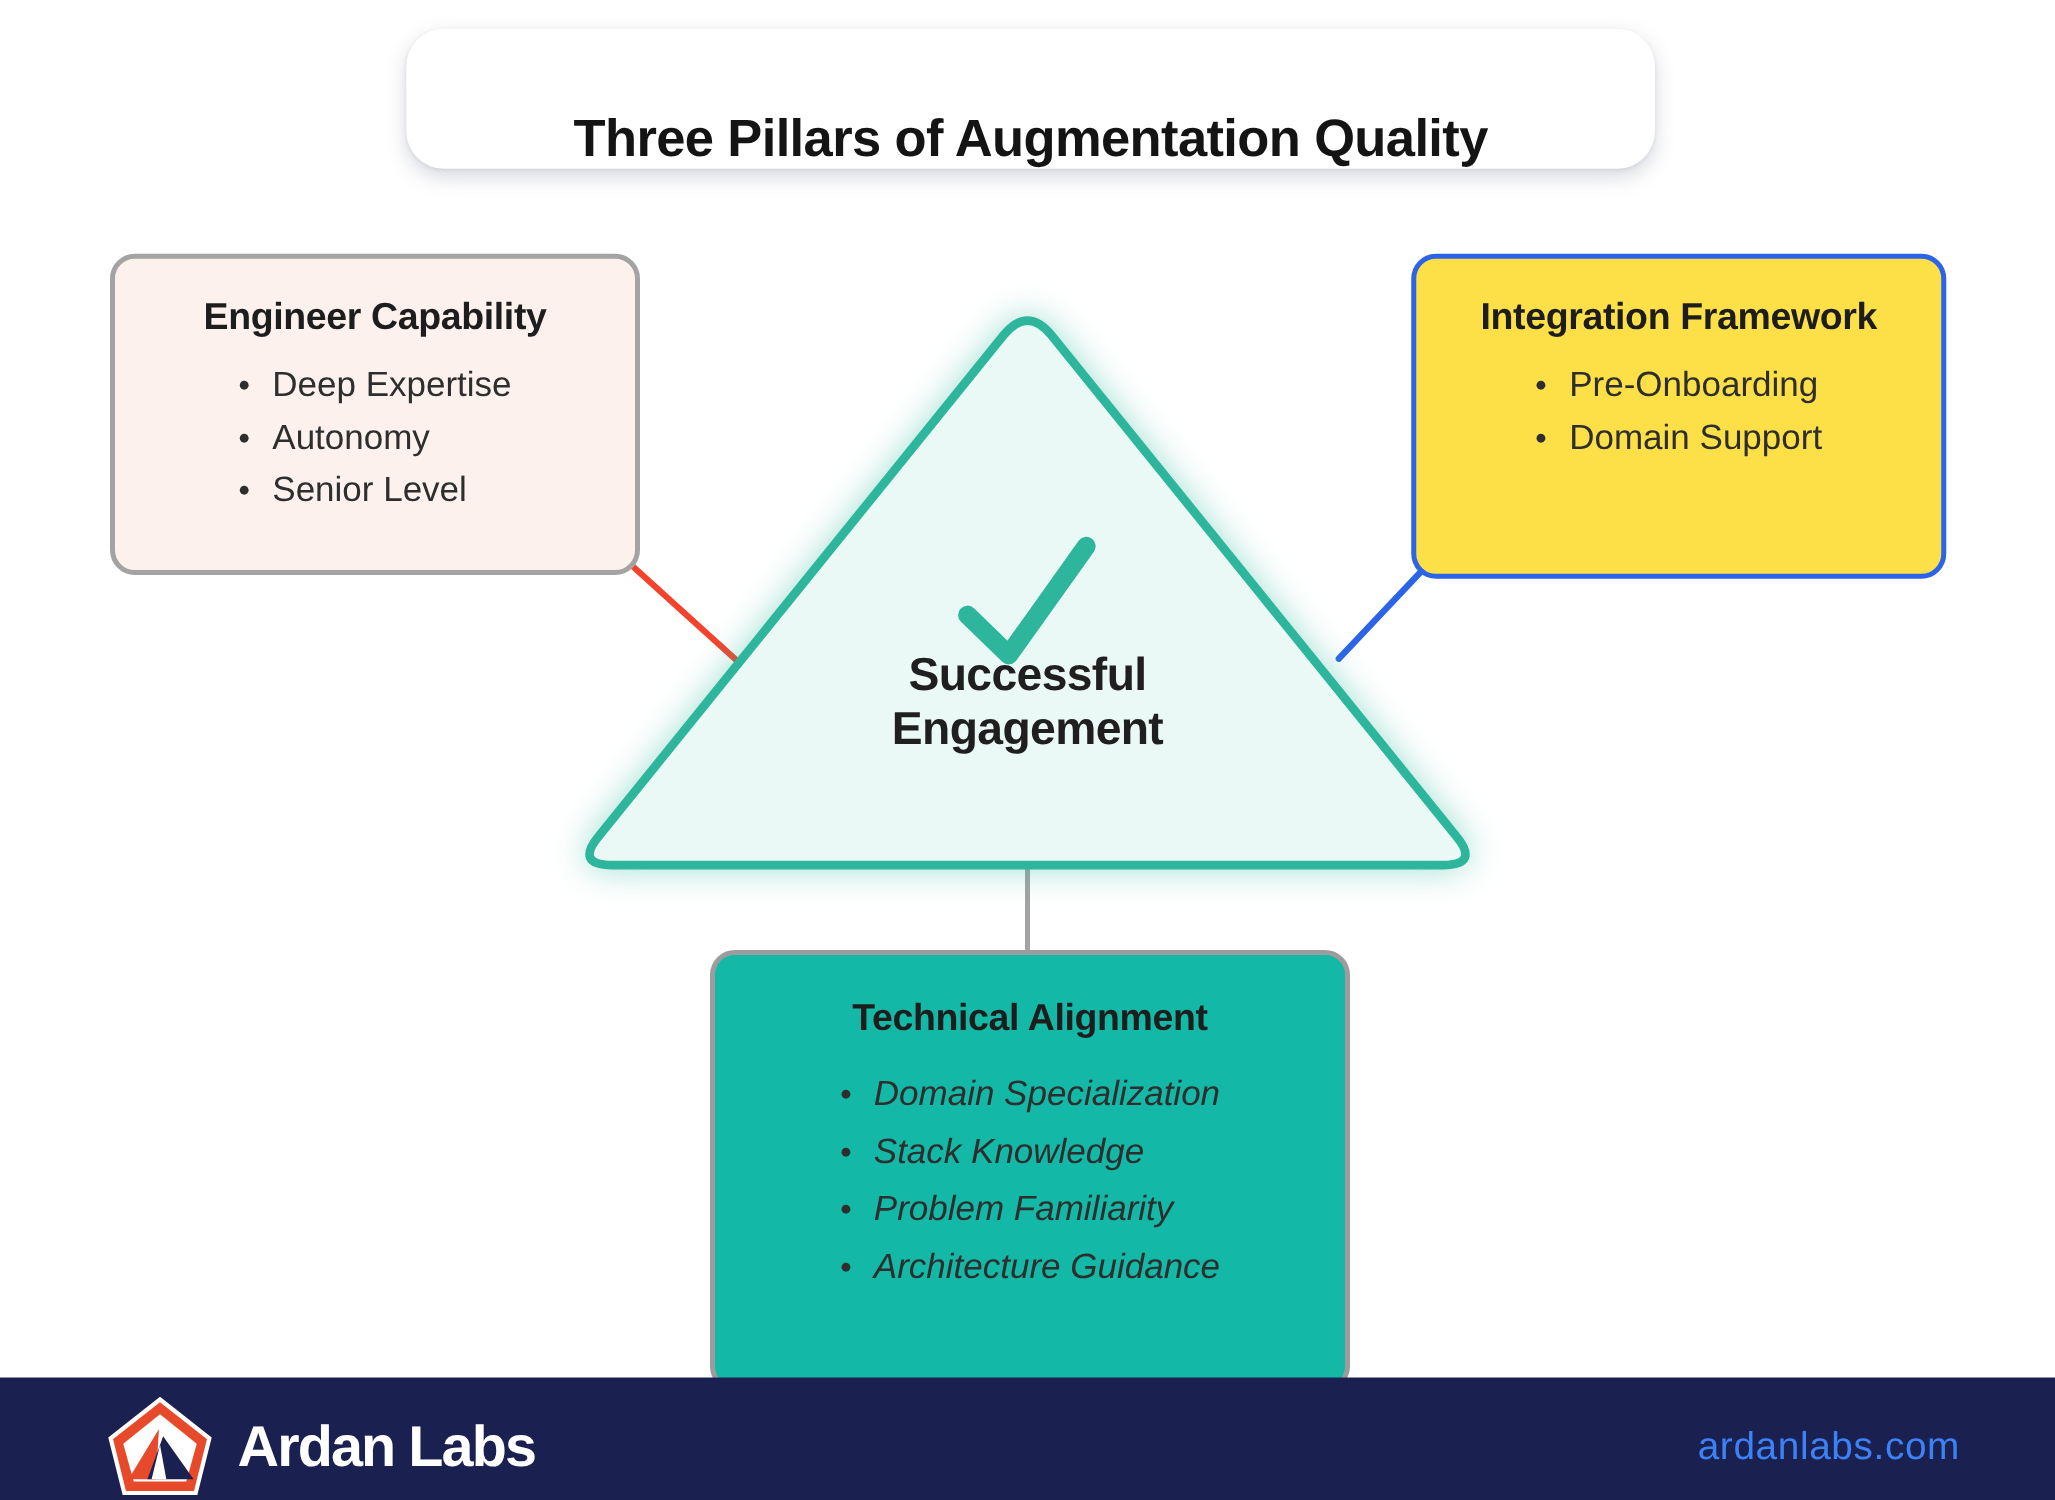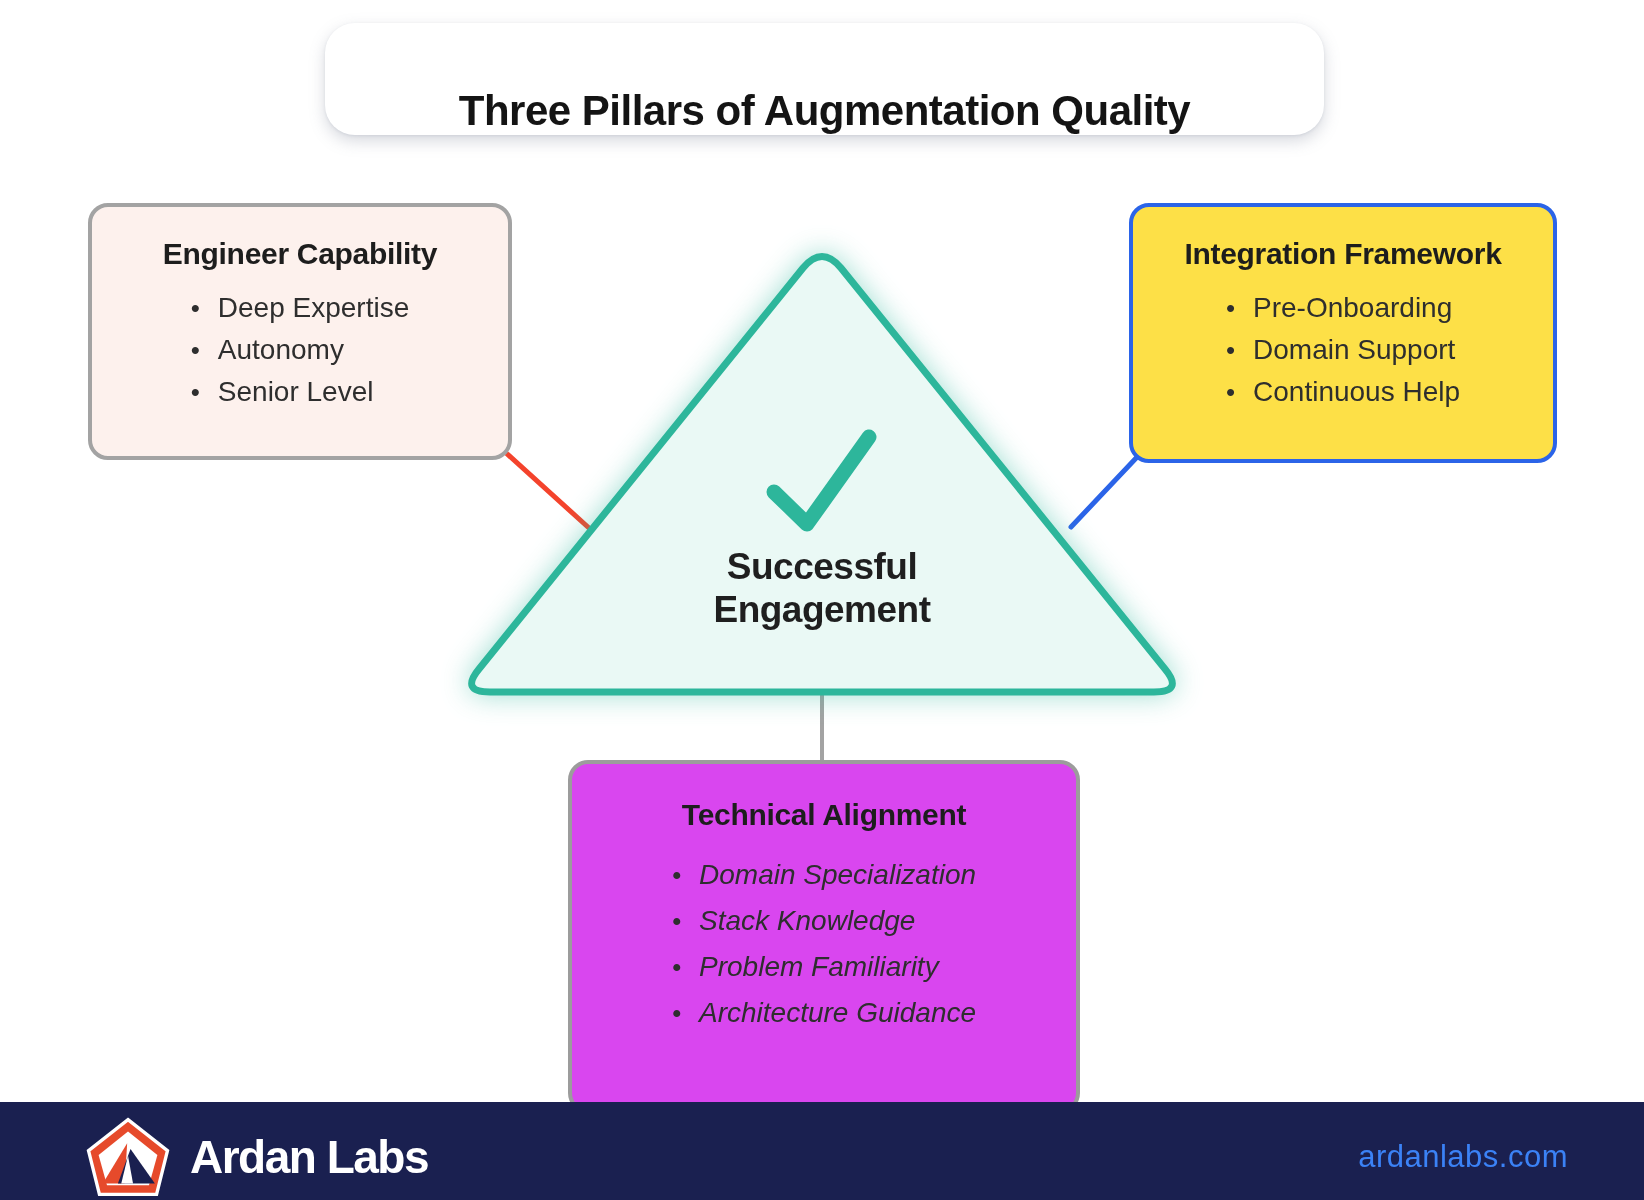--- a/index.html
+++ b/index.html
@@ -40,28 +40,28 @@
   .pillar-left {
     left:88px; top:203px; width:424px; height:257px;
     background:#fdf1ed; border:4px solid #a3a3a3;
   }
   .pillar-right {
     left:1129px; top:203px; width:428px; height:260px;
     background:#fde047; border:4px solid #2b64e8;
   }
   .pillar-bottom {
     left:568px; top:760px; width:512px; height:353px;
-    background:#d946ef; border:4px solid #9c9c9c;
+    background:#14b8a6; border:4px solid #9c9c9c;
   }
   .pillar-bottom h2 { margin-top:34px; }
   .pillar-bottom ul { margin-top:20px;font-style:italic; }
   .pillar-bottom li { line-height:45px; }
   
   .center-label {
-    position:absolute; z-index:2; left:622px; top:545px; width:400px;
+    position:absolute; z-index:2; left:622px; top:518px; width:400px;
     text-align:center; font-size:37px; font-weight:800; line-height:43px;
     color:#1f1f1f; letter-spacing:-0.5px;
   }
   
   .footer {
     position:absolute; left:0; top:1102px; width:1644px; height:98px;
     background:#1a2050; z-index:3;
     display:flex; align-items:center; justify-content:space-between;
     padding:12px 76px 0 86px;
   }
@@ -100,21 +100,20 @@
       <li>Autonomy</li>
       <li>Senior Level</li>
     </ul>
   </div>
 
   <div class="pillar pillar-right">
     <h2>Integration Framework</h2>
     <ul>
       <li>Pre-Onboarding</li>
       <li>Domain Support</li>
-      <li>Continuous Help</li>
     </ul>
   </div>
 
   <div class="pillar pillar-bottom">
     <h2>Technical Alignment</h2>
     <ul>
       <li>Domain Specialization</li>
       <li>Stack Knowledge</li>
       <li>Problem Familiarity</li>
       <li>Architecture Guidance</li>

